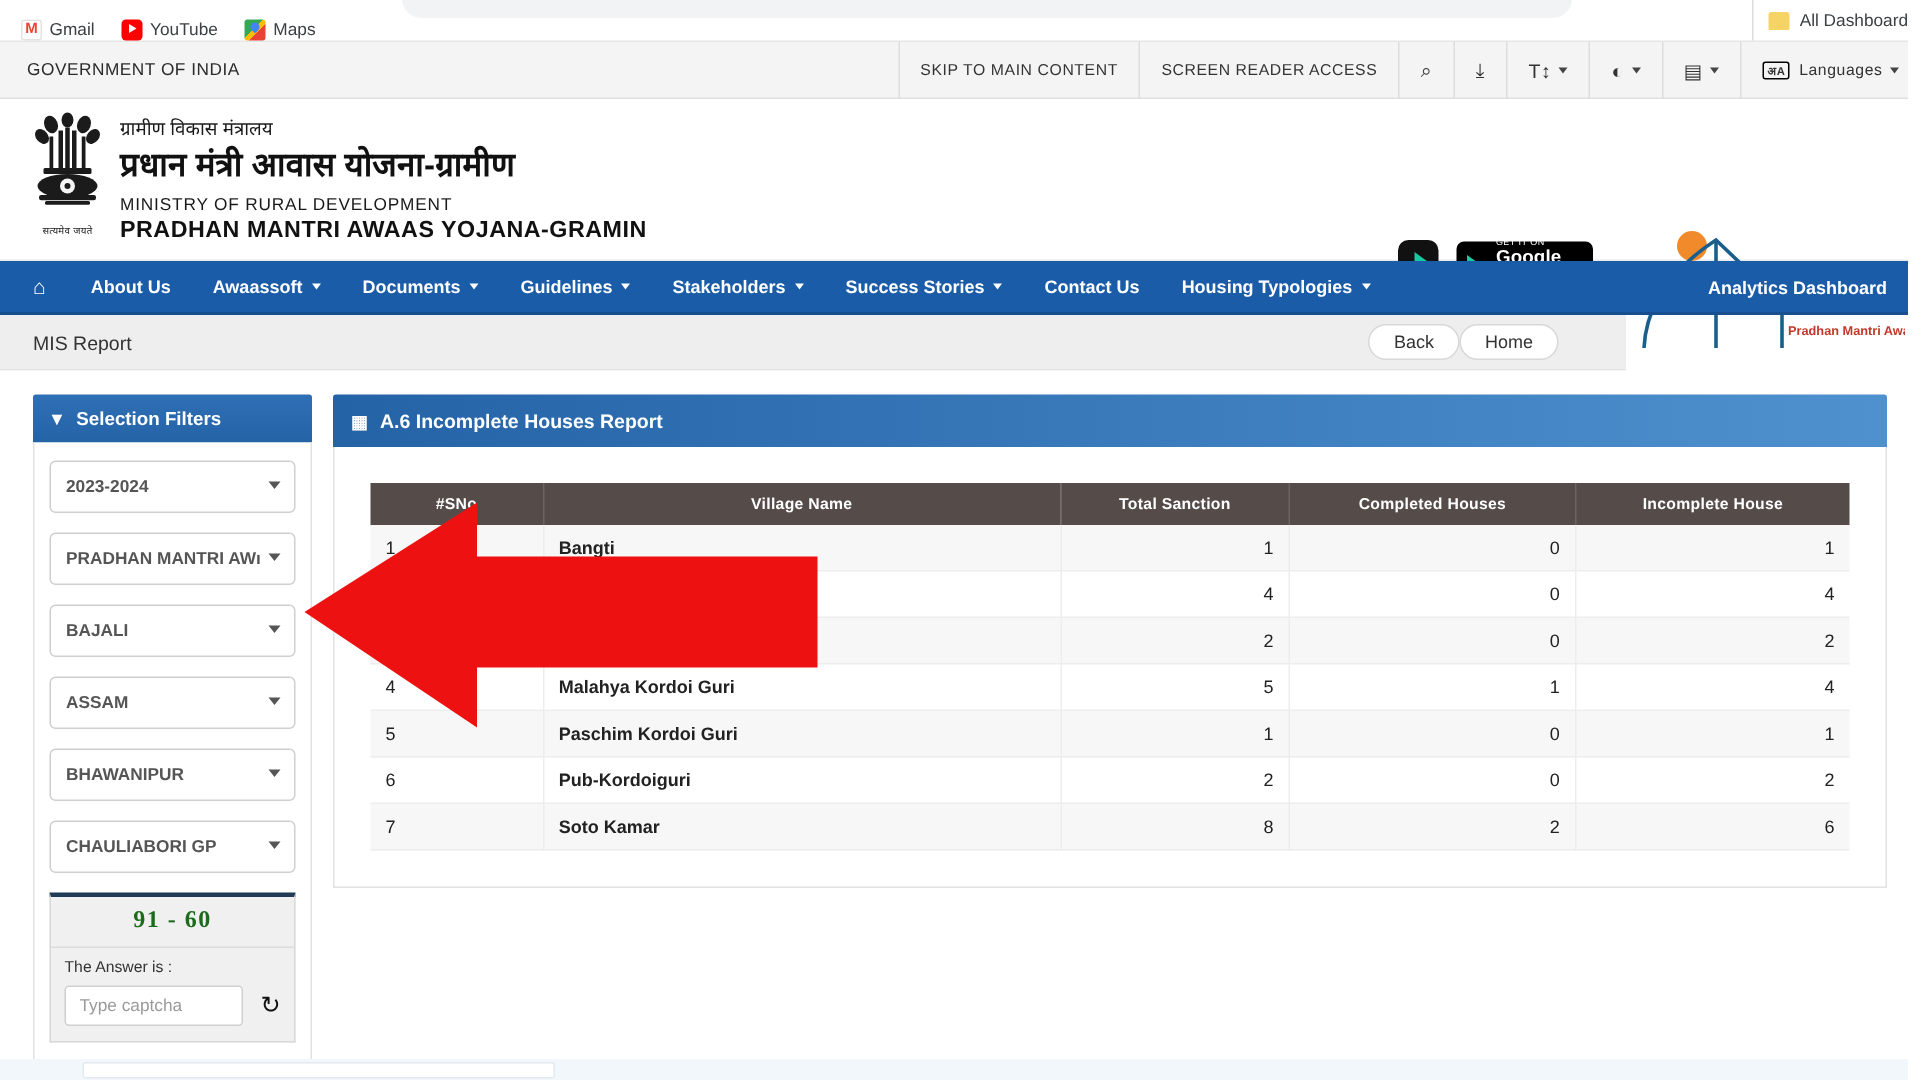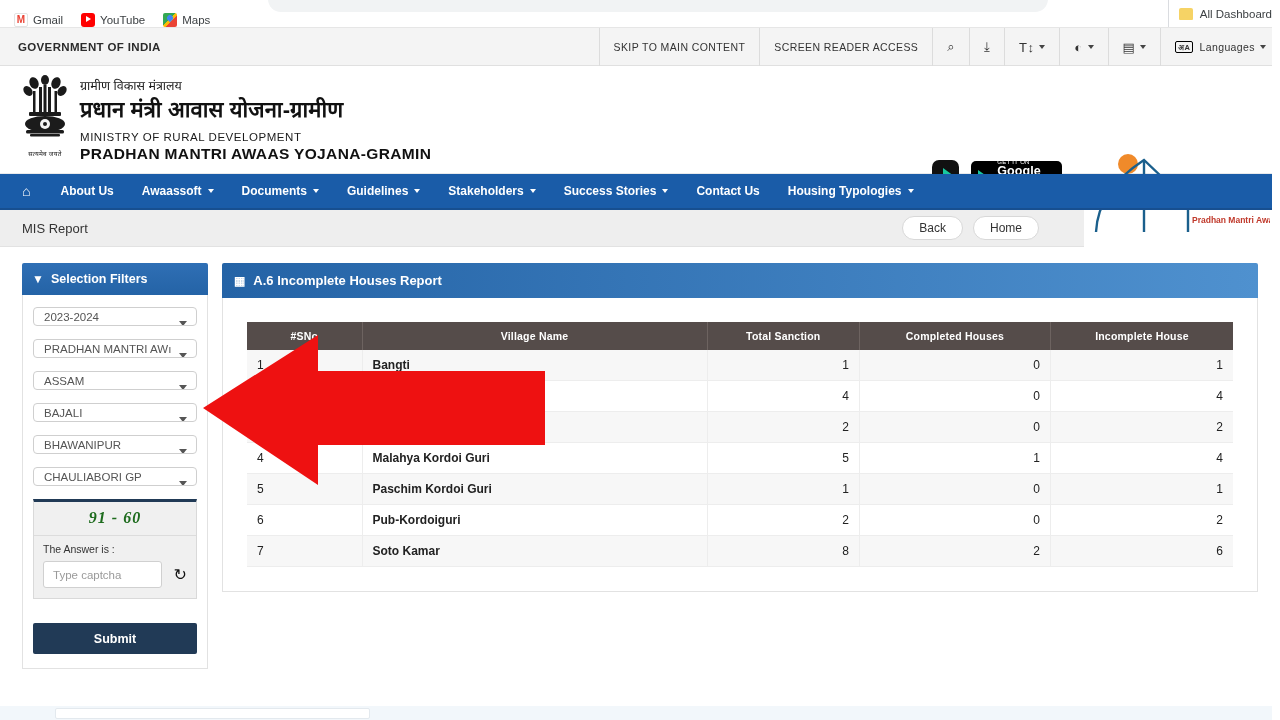--- a/index.html
+++ b/index.html
@@ -64,21 +64,21 @@
   }
 
   
   .gov-bar {
     height: 38px; width: 1280px; background: #f4f4f4;
     border-bottom: 1px solid #e0e0e0;
     display: flex; align-items: center; position: relative;
   }
   .gov-label {
     font-size: 11.5px; letter-spacing: .35px; color: #2b2b2b; padding-left: 18px;
-    font-weight: 700;
+    font-weight: 400;
   }
   .gov-tools {
     position: absolute; right: 0; top: 0; height: 38px;
     display: flex; align-items: stretch;
   }
   .gt {
     display: flex; align-items: center; padding: 0 14px;
     font-size: 10.5px; letter-spacing: .4px; color: #333;
     border-left: 1px solid #dcdcdc; cursor: pointer; white-space: nowrap;
   }
@@ -168,21 +168,21 @@
     border-top:4px solid #fff;
   }
 
   
   .mis-bar {
     width: 1084px; height: 37px; background: #eeeeee;
     display: flex; align-items: center; position: relative;
     border-bottom: 1px solid #e2e2e2;
   }
   .mis-title { padding-left: 22px; font-size: 13px; color: #333; }
-  .mis-btns { position:absolute; right: 45px; top: 6px; display:flex; gap: 10px;}
+  .mis-btns { position:absolute; right: 45px; top: 6px; display:flex; }
   .pill {
     background:#fff; border:1px solid #d8d8d8; border-radius:14px;
     font-size:12px; color:#333; padding:4px 16px; cursor:pointer;
   }
 
   
   .page {
     width: 1280px; height: 510px; background: #fff;
     position: relative; padding: 16px 22px 0 22px; display:flex; gap: 14px;
   }
@@ -194,39 +194,39 @@
     color:#fff; font-size:12.5px; font-weight:700;
     padding: 9px 10px; display:flex; align-items:center; gap:7px;
     border-radius: 2px 2px 0 0;
   }
   .filter-ico { font-size: 12px; }
   .panel-body {
     border:1px solid #e2e2e2; border-top:none; background:#fff;
     padding: 12px 10px 14px 10px;
   }
   .sel {
-    position: relative; width: 100%; height: 19px; margin-bottom: 13px;
+    position: relative; width: 100%; height: 35px; margin-bottom: 13px;
     border: 1px solid #cfcfcf; border-radius: 4px; background:#fff;
     display:flex; align-items:center; padding: 0 24px 0 10px;
     font-size: 11.5px; color: #555; cursor: pointer;
-    overflow:hidden; white-space:nowrap;
+    overflow:hidden; white-space:nowrap;font-weight:bold;
   }
   .sel::after{
     content:""; position:absolute; right:9px; top:13px;
     border-left:4px solid transparent; border-right:4px solid transparent;
     border-top:5px solid #555;
   }
   .captcha-box {
     border:1px solid #d9d9d9; border-top: 3px solid #213a56;
     background:#f0f0f0; margin-top: 4px;
   }
   .captcha-val {
     text-align:center; font-family:"Liberation Serif", serif;
     font-size: 16px; font-weight:700; color:#1d6b1d; padding: 7px 0 8px;
-    letter-spacing: 1px; border-bottom:1px solid #dcdcdc; background:#f0f0f0;font-style:italic;
+    letter-spacing: 1px; border-bottom:1px solid #dcdcdc; background:#f0f0f0;
   }
   .captcha-lower { padding: 7px 9px 10px; background:#f0f0f0; }
   .captcha-lbl { font-size: 10.5px; color:#333; margin-bottom: 6px; }
   .captcha-row { display:flex; align-items:center; gap: 12px; }
   .captcha-inp {
     flex: 1; height: 27px; border:1px solid #d0d0d0; border-radius:3px;
     background:#fff; font-size:11.5px; color:#9a9a9a; padding: 0 9px;
     display:flex; align-items:center;
   }
   .refresh-ico { font-size: 16px; color:#111; cursor:pointer; line-height:1; }
@@ -428,20 +428,25 @@
     <span>Success Stories</span>
       <i class="nav-caret"></i>
   </div>
   <div class="nav-item">
     <span>Contact Us</span>
   </div>
   <div class="nav-item">
     <span>Housing Typologies</span>
       <i class="nav-caret"></i>
   </div>
+  <div class="nav-right">
+    <div class="nav-item">
+      <span>Analytics Dashboard</span>
+    </div>
+  </div>
 </div>
 
 <div class="mis-bar">
   <div class="mis-title">MIS Report</div>
   <div class="mis-btns">
     <div class="pill">Back</div>
     <div class="pill">Home</div>
   </div>
 </div>
 
@@ -453,24 +458,24 @@
       <span>Selection Filters</span>
     </div>
     <div class="panel-body">
       <div class="sel">
         <span>2023-2024</span>
       </div>
       <div class="sel">
         <span>PRADHAN MANTRI AWı</span>
       </div>
       <div class="sel">
+        <span>BAJALI</span>
+      </div>
+      <div class="sel">
         <span>ASSAM</span>
-      </div>
-      <div class="sel">
-        <span>BAJALI</span>
       </div>
       <div class="sel">
         <span>BHAWANIPUR</span>
       </div>
       <div class="sel">
         <span>CHAULIABORI GP</span>
       </div>
 
       <div class="captcha-box">
         <div class="captcha-val">91 - 60</div>

